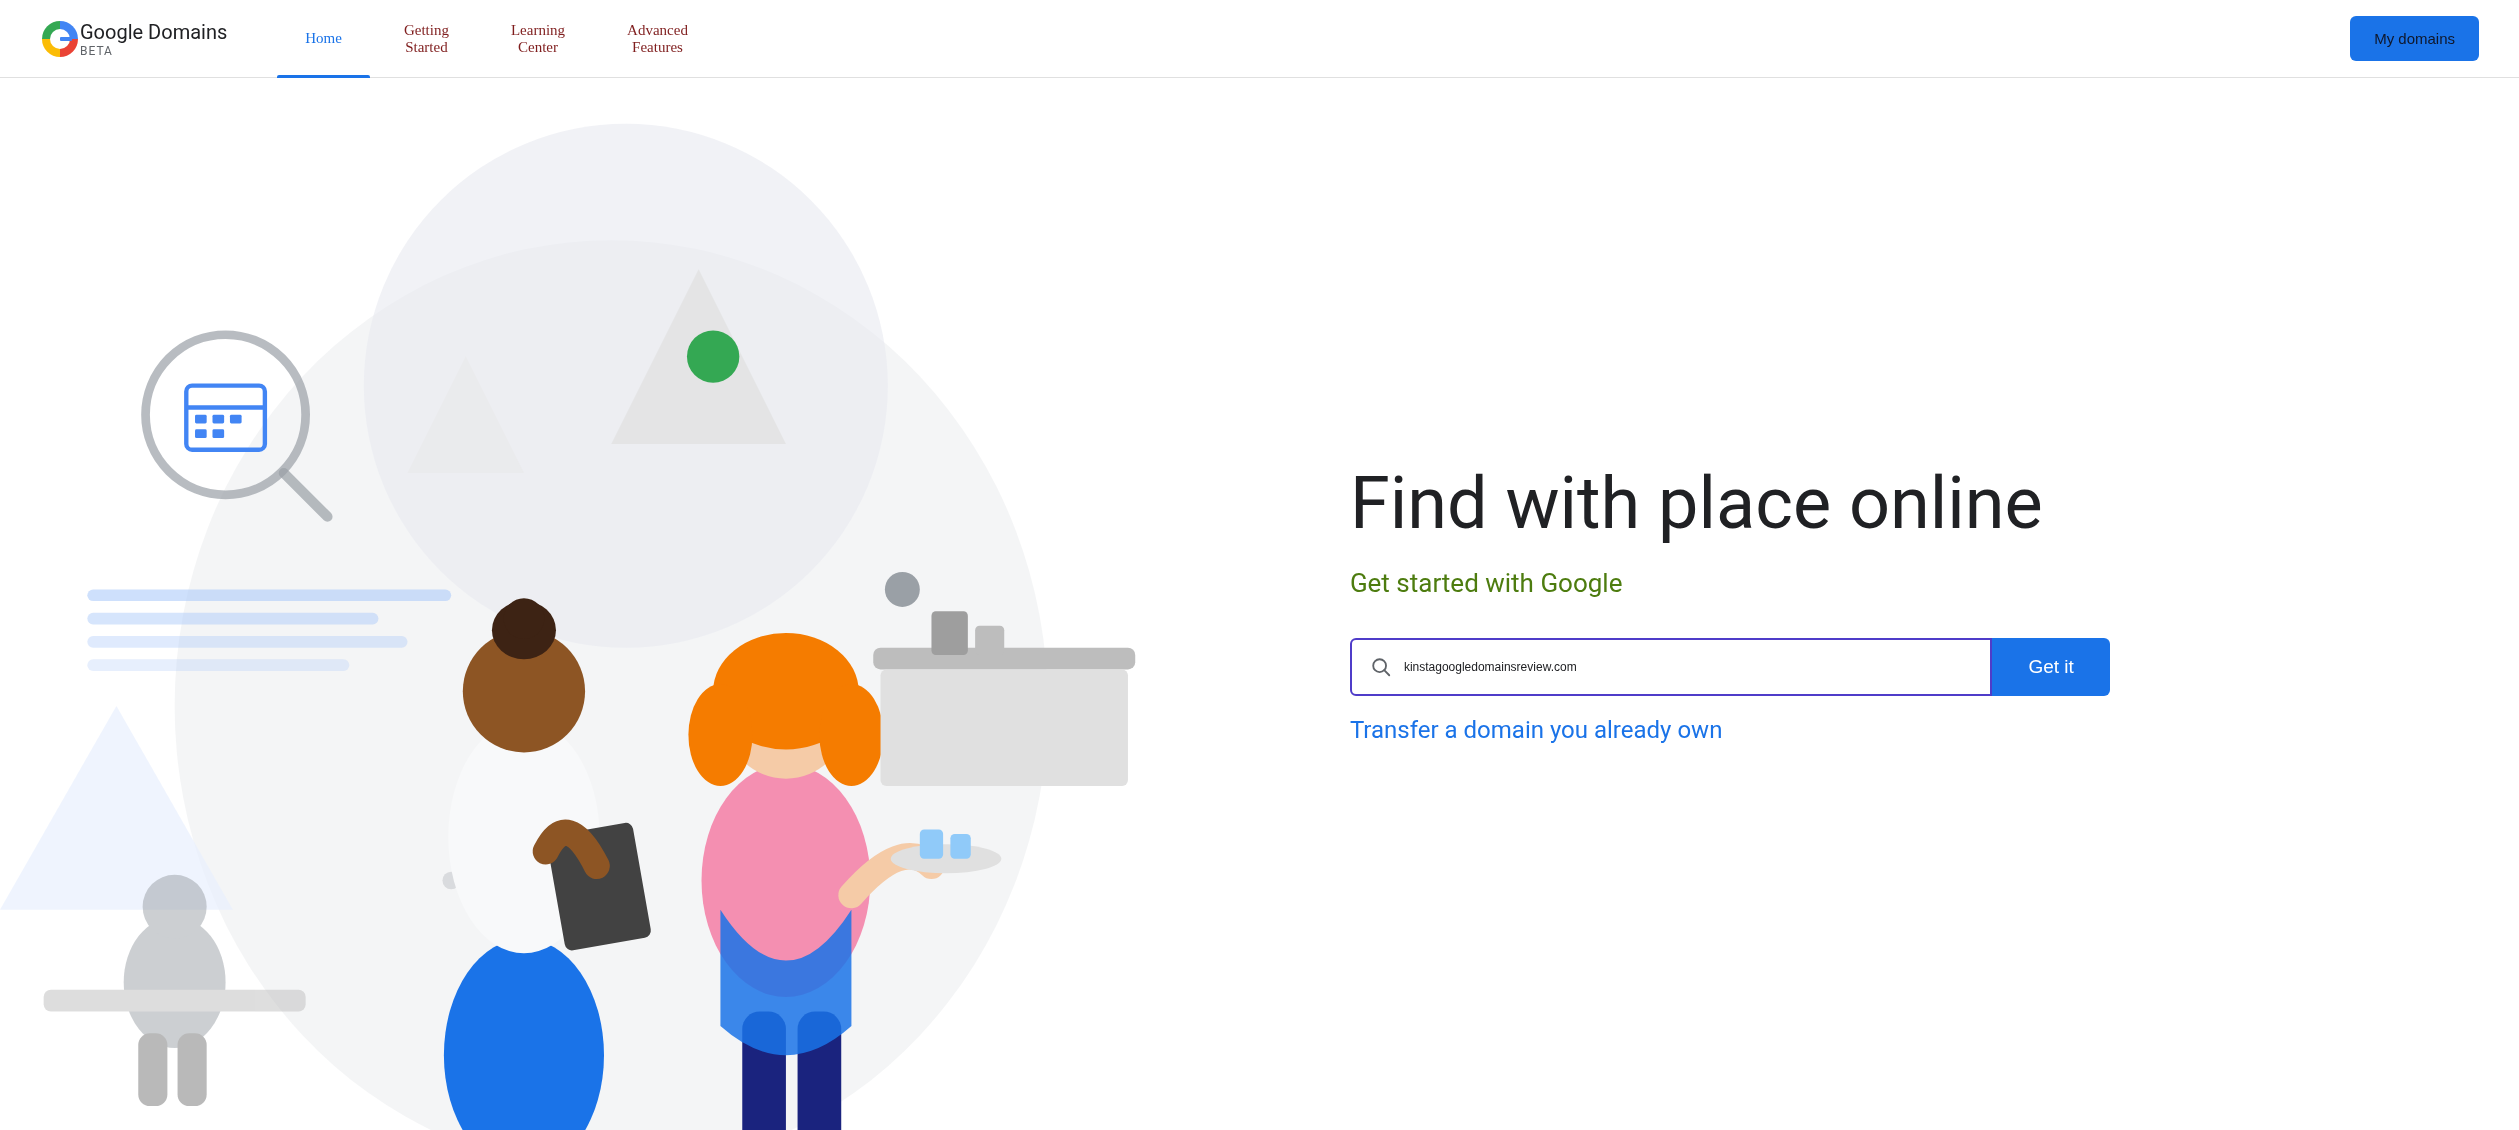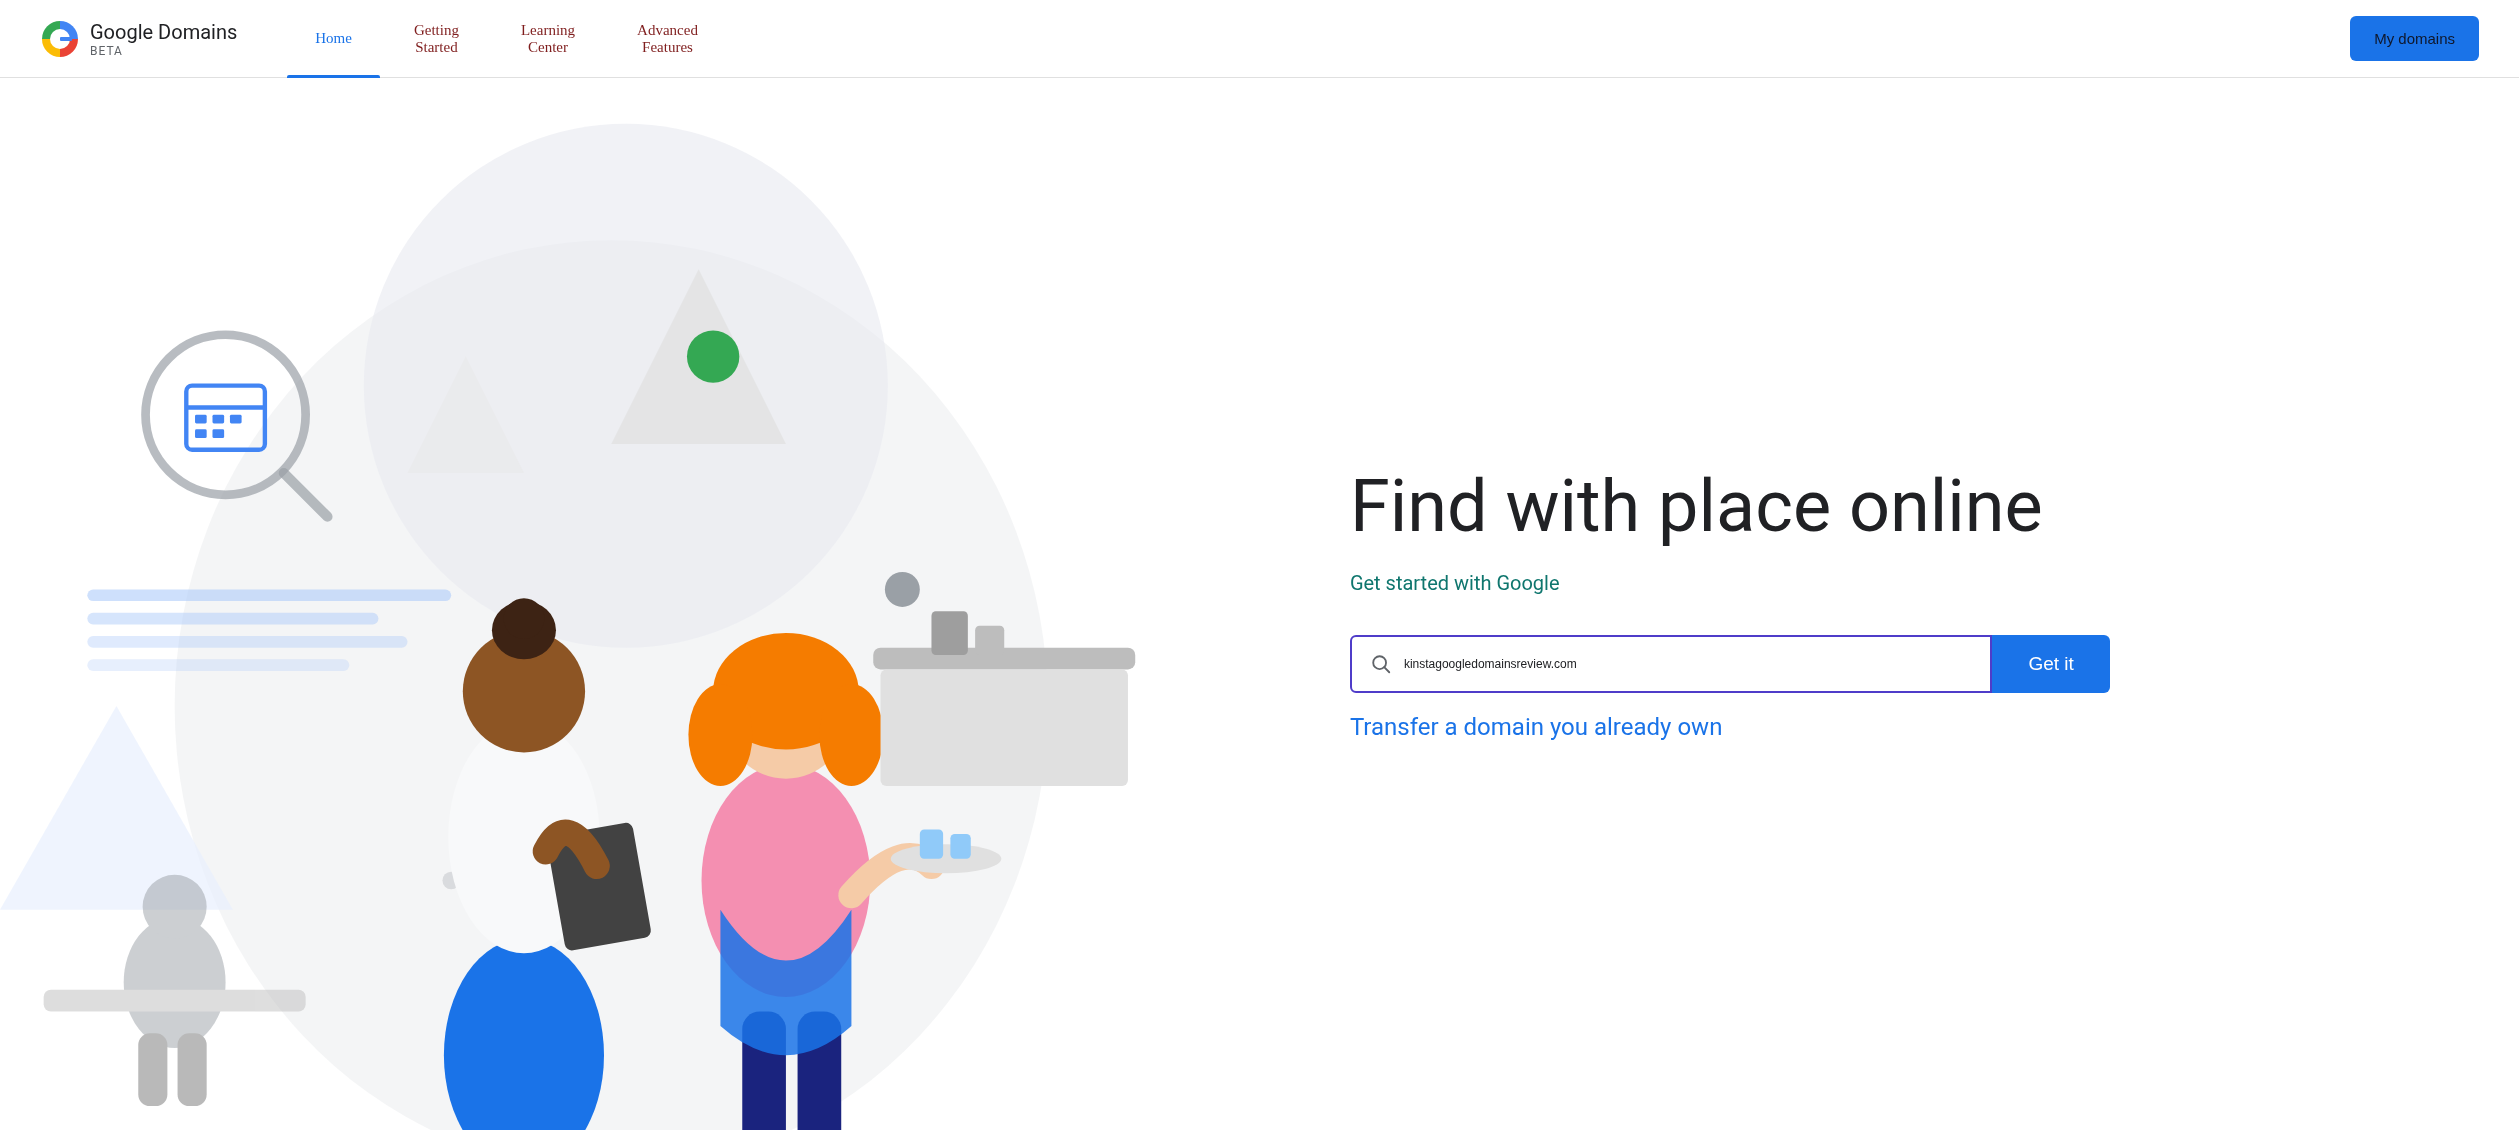--- a/index.html
+++ b/index.html
@@ -11,21 +11,20 @@
       align-items: center;
       padding: 0 40px;
       height: 78px;
       border-bottom: 1px solid #e0e0e0;
       background: #fff;
       position: relative;
     }
     .logo-area {
       display: flex;
       align-items: center;
-      gap: 10px;
       margin-right: 50px;
     }
     .logo-icon {
       width: 40px;
       height: 40px;
     }
     .logo-text {
       display: flex;
       flex-direction: column;
     }
@@ -114,23 +113,23 @@
       padding: 60px 80px 60px 40px;
     }
     .headline {
       font-size: 72px;
       font-weight: 400;
       color: #202124;
       line-height: 1.1;
       margin-bottom: 24px;
     }
     .subheadline {
-      font-size: 20px;
+      font-size: 26px;
       font-weight: 400;
-      color: #0f766e;
+      color: #4d7c0f;
       margin-bottom: 40px;
     }
 
     .search-row {
       display: flex;
       align-items: stretch;
       max-width: 760px;
       margin-bottom: 20px;
     }
     .search-box {

